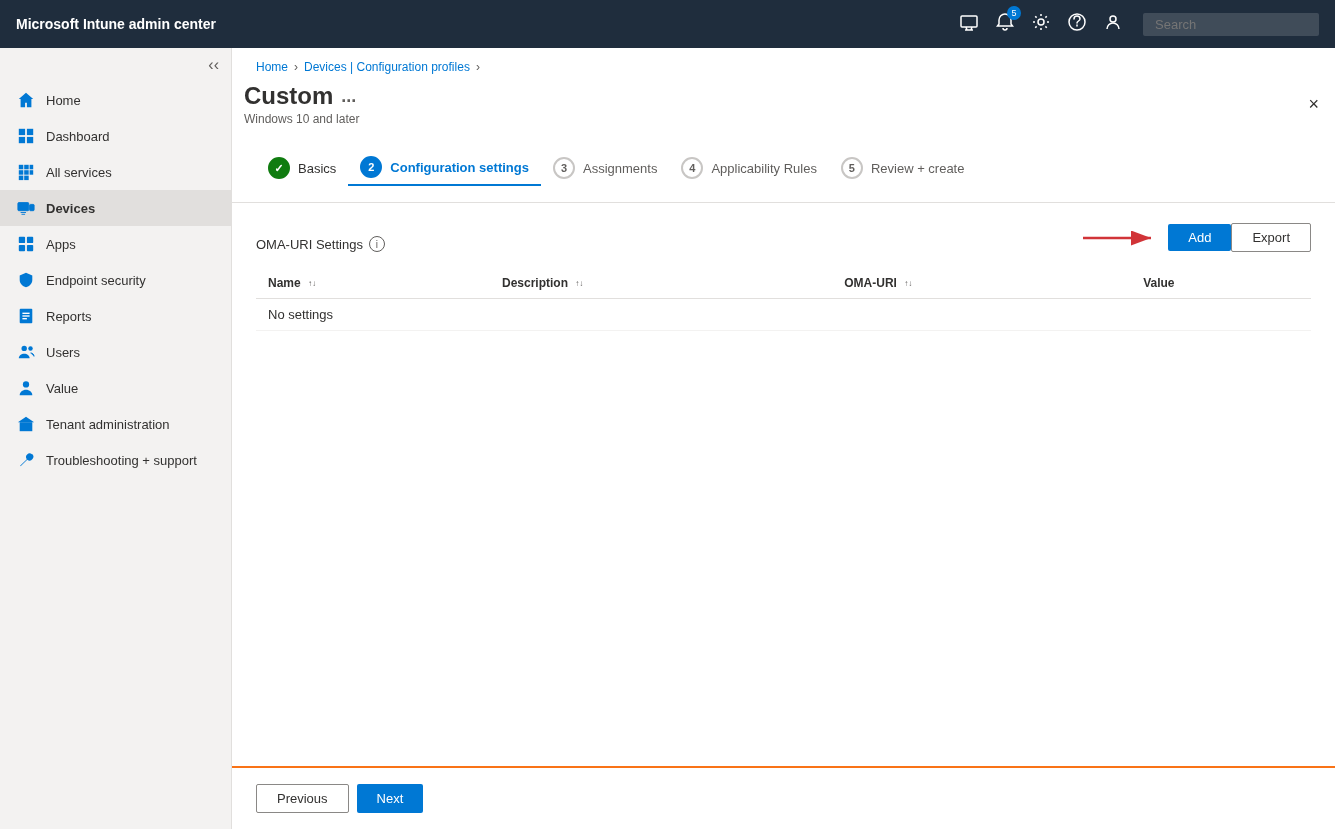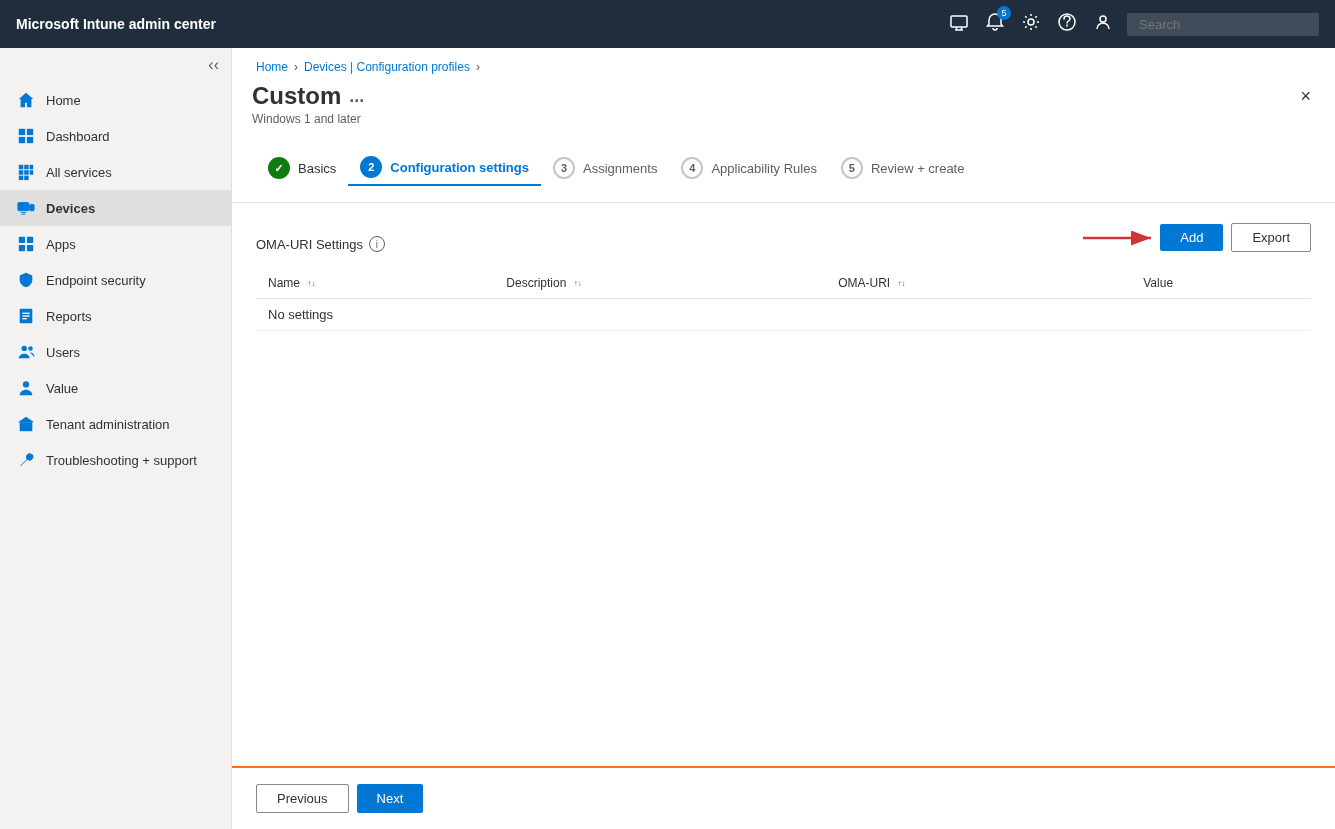--- a/index.html
+++ b/index.html
@@ -46,23 +46,23 @@
       display: flex;
       align-items: center;
       justify-content: center;
     }
     .topbar-search {
       background: rgba(255,255,255,0.15);
       border: none;
       color: white;
       padding: 4px 12px;
       border-radius: 2px;
-      width: 192px;
-      font-size: 13px;
-      margin-left: 2px;
+      width: 176px;
+      font-size: 13px;
+      margin-left: 8px;
     }
 
     
     .layout {
       display: flex;
       flex: 1;
       overflow: hidden;
     }
 
     
@@ -135,23 +135,23 @@
     .breadcrumb-sep {
       color: #605e5c;
     }
     .breadcrumb a {
       color: #0078d4;
       text-decoration: none;
     }
 
     
     .page-header {
-      padding: 4px 20px 16px;
-      display: flex;
-      align-items: flex-start;
+      padding: 4px 12px 16px;
+      display: flex;
+      align-items: center;
       justify-content: space-between;
     }
     .page-title-section { display: flex; flex-direction: column; }
     .page-title {
       font-size: 24px;
       font-weight: 600;
       color: #323130;
       display: flex;
       align-items: center;
       gap: 8px;
@@ -255,21 +255,20 @@
       border: 1px solid #605e5c;
       color: #605e5c;
       display: flex;
       align-items: center;
       justify-content: center;
       font-size: 10px;
       cursor: pointer;
     }
     .oma-buttons {
       display: flex;
-      gap: 8px;
       align-items: center;
       position: relative;
     }
     .btn-primary {
       background: #0078d4;
       color: white;
       border: none;
       padding: 6px 20px;
       cursor: pointer;
       font-size: 13px;
@@ -288,21 +287,21 @@
     
     .settings-table {
       width: 100%;
       border-collapse: collapse;
     }
     .settings-table th {
       text-align: left;
       padding: 8px 12px;
       font-size: 12px;
       color: #323130;
-      font-weight: 400;
+      font-weight: 700;
       border-bottom: 1px solid #e1dfdd;
     }
     .sort-icon {
       display: inline-flex;
       flex-direction: column;
       margin-left: 4px;
       vertical-align: middle;
       color: #605e5c;
       font-size: 8px;
       line-height: 1;
@@ -497,21 +496,21 @@
       <a href="#">Devices | Configuration profiles</a>
       <span class="breadcrumb-sep">›</span>
     </div>
 
     <div class="page-header">
       <div class="page-title-section">
         <div class="page-title">
           <span>Custom</span>
           <span class="page-title-ellipsis">...</span>
         </div>
-        <div class="page-subtitle">Windows 1 and later</div>
+        <div class="page-subtitle">Windows 10 and later</div>
       </div>
       <button class="close-btn">×</button>
     </div>
 
     <div class="wizard-steps">
       <div class="step completed">
         <div class="step-circle completed">✓</div>
         <span>Basics</span>
       </div>
       <span class="step-sep"> </span>

